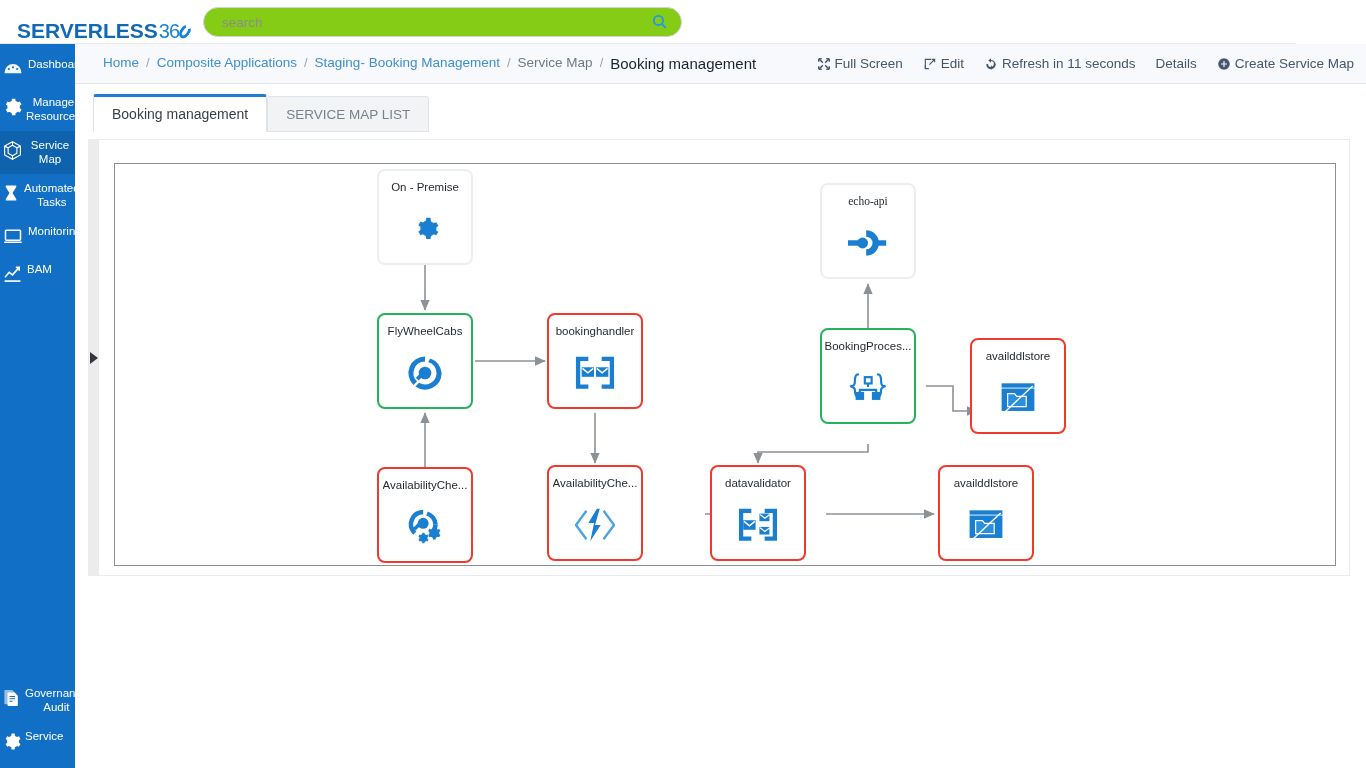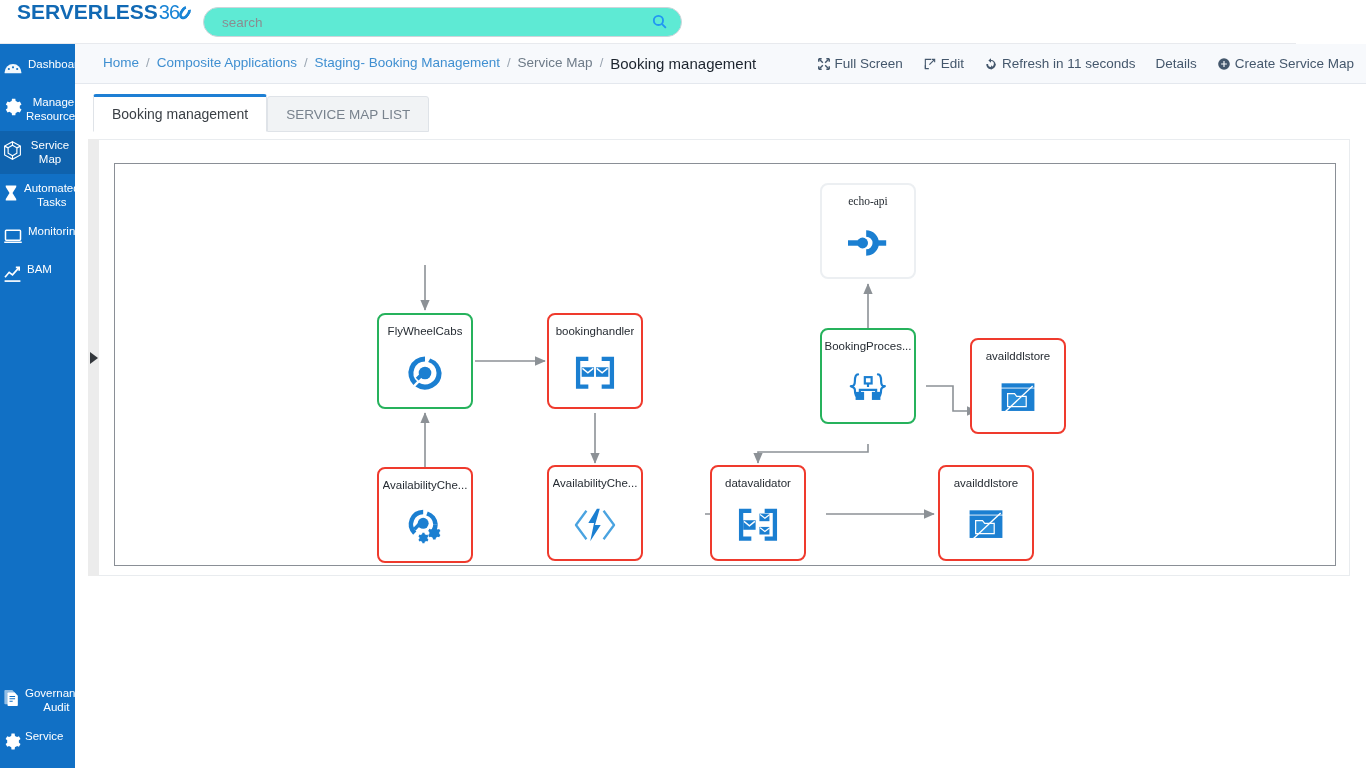--- a/index.html
+++ b/index.html
@@ -10,21 +10,21 @@
     background: #ffffff;
     overflow: hidden;
   }
 
   
   .topbar {
     position: absolute; top: 0; left: 0;
     width: 1296px; height: 44px;
     background: #ffffff;
     border-bottom: 1px solid #e8eaee;
-    display: flex; align-items: flex-start;
+    display: flex; align-items: flex-end;
   }
   .brand {
     width: 190px; padding-left: 17px;
     display: flex; align-items: center;
     font-size: 22px; font-weight: bold; letter-spacing: -0.3px;
     color: #1878c9;
   }
   .brand .b-serverless { color: #1169b4; font-weight: 800; font-size: 21px; letter-spacing: 0px; }
   .brand .b-360 { color: #1884d6; font-weight: 500; font-size: 20px; margin-left: 1px; letter-spacing: -1px; }
   .brand .b-o { display:inline-block; width:15px; height:15px; border:3px solid #1884d6;
@@ -34,21 +34,21 @@
   .searchwrap {
     position: absolute; left: 203px; top: 7px;
     width: 479px; height: 30px;
   }
   .searchbox {
     width: 100%; height: 30px;
     border: 1px solid #ced4da; border-radius: 16px;
     padding: 0 36px 0 18px;
     font-size: 13.5px; color: #55585c;
     font-family: "Liberation Sans", sans-serif;
-    outline: none; background:#5eead4;
+    outline: none; background:#84cc16;
   }
   .searchbox::placeholder { color: #8a8d91; }
   .search-icon {
     position: absolute; right: 14px; top: 6px;
     width: 17px; height: 17px; color: #2196f3; pointer-events:none;
   }
 
   .hdr-right {
     position: absolute; right: 0; top: 0; height: 44px;
     display: flex; align-items: center; gap: 0px;
@@ -394,20 +394,28 @@
       <path d="M753,260 L753,120"></path>
 
       <path d="M811,222 L838,222 L838,247 L862,247"></path>
 
       <path d="M753,280 L753,288 L643,288 L643,299"></path>
 
       <path d="M711,350 L819,350"></path>
     </g>
   </svg>
 
+  <div class="node state-none" style="left:262px; top:5px;">
+    <div class="node-label">On - Premise</div>
+    <div class="node-icon">
+      <svg width="30" height="30" viewBox="0 0 24 24" fill="#1b7fd1">
+        <path d="M12 8.2a3.8 3.8 0 100 7.6 3.8 3.8 0 000-7.6zm9.1 5.1l.05-1.3-.05-1.3 1.6-1.3-1.7-2.9-2 .75a7.6 7.6 0 00-2.2-1.3L16.4 3h-3.4l-.4 2.45a7.6 7.6 0 00-2.2 1.3l-2-.75-1.7 2.9 1.6 1.3-.05 1.3.05 1.3-1.6 1.3 1.7 2.9 2-.75c.65.57 1.4 1 2.2 1.3l.4 2.45h3.4l.4-2.45c.8-.3 1.55-.73 2.2-1.3l2 .75 1.7-2.9z"></path>
+      </svg>
+    </div>
+  </div>
 
   <div class="node state-ok" style="left:262px; top:149px;">
     <div class="node-label">FlyWheelCabs</div>
     <div class="node-icon">
       <svg width="42" height="42" viewBox="0 0 48 48" fill="#1b7fd1">
         <path d="M24 5a19 19 0 00-13.2 32.6l4.1-4.1A13.2 13.2 0 0124 10.8z"></path>
         <path d="M43 24a19 19 0 01-30 15.4l4.2-4.2A13.2 13.2 0 0037.2 24z"></path>
         <path d="M30 7.3A19 19 0 0143 24h-5.8A13.2 13.2 0 0027.6 11.3z"></path>
         <circle cx="24" cy="24" r="7.2"></circle>
         <path d="M13.5 29.5l8-8 3.2 3.2-8 8z"></path>

